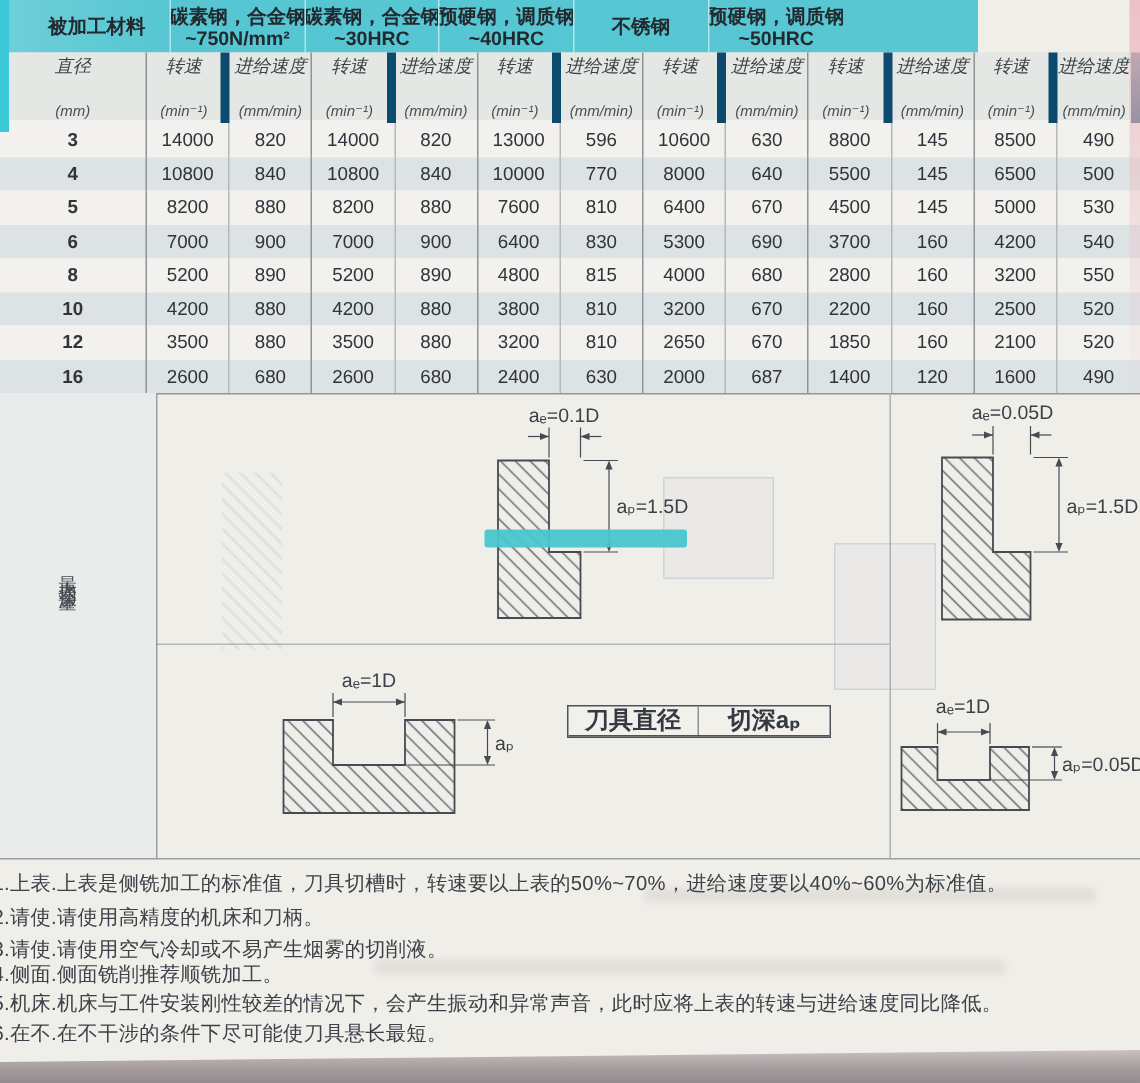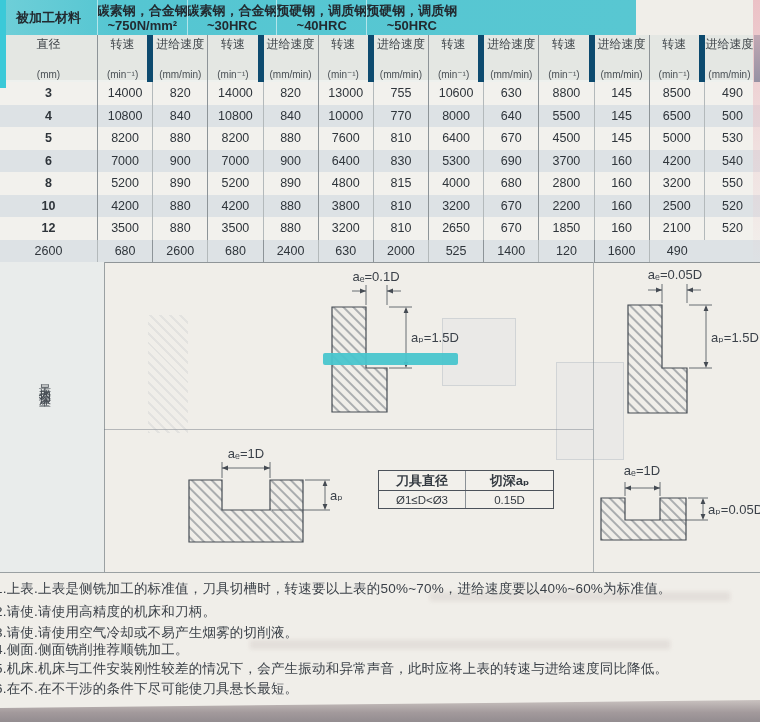--- a/index.html
+++ b/index.html
@@ -4,28 +4,28 @@
 <style>
   html,body{margin:0;padding:0;background:#888;}
   .photo{
     position:relative;width:760px;height:722px;overflow:hidden;
     background:#f0eee9;
     font-family:"Liberation Sans","DejaVu Sans",sans-serif;
   }
   
   .hdr1{position:absolute;left:0;top:0;width:636px;height:35px;
     display:grid;grid-template-columns:98px repeat(6,1fr);
-    background:linear-gradient(90deg,#6fcfd8,#55c6d2 18%,#58c7d2);}
+    background:linear-gradient(90deg,#6fcfd8,#55c6d2 18%,#58c7d2);padding-left:16px;}
   .hcell{display:flex;flex-direction:column;justify-content:center;align-items:center;
     line-height:15px;font-size:13px;font-weight:600;color:#222a30;
     border-right:1.5px solid rgba(255,255,255,.55);overflow:hidden;white-space:nowrap;}
   .hcell:last-child{border-right:none;}
   .hdr2{position:absolute;left:0;top:35px;width:760px;height:47px;
     display:grid;grid-template-columns:98px repeat(12,1fr);
-    background:#e4e7e3;border-bottom:1px solid #959ba0;box-shadow:0 -2px 0 #eef1ee inset;}
+    background:#e4e7e3;border-bottom:1px solid #959ba0;box-shadow:0 -2px 0 #eef1ee inset;font-style:italic;}
   .shcell{display:flex;flex-direction:column;justify-content:center;align-items:center;
     color:#3c4247;border-right:6px solid #0c4a6e;overflow:hidden;white-space:nowrap;}
   .sh-main{font-size:12px;line-height:14px;}
   .sh-unit{font-size:10px;line-height:12px;margin-top:18px;color:#4a5055;}
   .tbody{position:absolute;left:0;top:82px;width:760px;border-bottom:1px solid #8f9598;}
   .drow{display:grid;grid-template-columns:98px repeat(12,1fr);height:22.5px;}
   .drow.even{background:#f2f1ed;}
   .drow.odd{background:#dde2e5;}
   .dcell{height:100%;display:flex;align-items:center;justify-content:center;
     font-size:12.5px;color:#2f353b;border-right:1px solid #b3b9bb;overflow:hidden;}
@@ -40,21 +40,21 @@
   .ghost-hline{position:absolute;left:104px;top:429px;width:489px;height:1px;background:rgba(100,108,118,.42);}
   .vlabel{position:absolute;left:36px;top:374px;writing-mode:vertical-rl;text-orientation:upright;
     font-size:12.5px;letter-spacing:3px;color:#454b52;}
   svg.diag{position:absolute;overflow:visible;}
   svg.diag text{font-family:"Liberation Sans","DejaVu Sans",sans-serif;font-size:13px;fill:#3b4149;}
   .band{position:absolute;left:323px;top:353px;width:135px;height:12px;background:#49c5cd;border-radius:2px;opacity:.95;}
   
   .depth-table{position:absolute;left:378px;top:470px;width:174px;border:1px solid #4c525a;
     font-size:11.5px;color:#343a41;background:rgba(243,241,236,.6);}
   .dt-row{display:grid;grid-template-columns:1fr 1fr;}
-  .dt-head{height:19px;border-bottom:1px solid #4c525a;font-weight:600;font-size:13px;}
+  .dt-head{height:19px;border-bottom:1px solid #4c525a;font-weight:600;font-size:16px;}
   .dt-body{height:17px;border-bottom:1px solid #9aa0a4;}
   .dt-body:last-child{border-bottom:none;}
   .dt-cell{display:flex;align-items:center;justify-content:center;border-right:1px solid #8b9196;overflow:hidden;}
   .dt-cell:last-child{border-right:none;}
   
   .note{position:absolute;left:-5px;width:770px;font-size:13.5px;color:#3b4148;
     letter-spacing:.2px;white-space:nowrap;overflow:hidden;}
   
   .edge-cyan{position:absolute;left:0;top:0;width:6px;height:88px;background:#3bc9d8;}
   .edge-pink{position:absolute;right:0;top:0;width:7px;height:268px;
@@ -80,20 +80,23 @@
       <span>碳素钢，合金钢</span>
       <span>~750N/mm²</span>
     </div>
     <div class="hcell">
       <span>碳素钢，合金钢</span>
       <span>~30HRC</span>
     </div>
     <div class="hcell">
       <span>预硬钢，调质钢</span>
       <span>~40HRC</span>
+    </div>
+    <div class="hcell">
+      <span>不锈钢</span>
     </div>
     <div class="hcell">
       <span>预硬钢，调质钢</span>
       <span>~50HRC</span>
     </div>
   </div>
 
   <div class="hdr2" id="subhead">
     <div class="shcell gline">
       <span class="sh-main">直径</span>
@@ -150,21 +153,21 @@
     </div>
 
   <div class="tbody" id="tbody">
       <div class="drow even">
         <div class="dcell dia gline">3</div>
         <div class="dcell">14000</div>
         <div class="dcell gline">820</div>
         <div class="dcell">14000</div>
         <div class="dcell gline">820</div>
         <div class="dcell">13000</div>
-        <div class="dcell gline">755</div>
+        <div class="dcell gline">596</div>
         <div class="dcell">10600</div>
         <div class="dcell gline">630</div>
         <div class="dcell">8800</div>
         <div class="dcell gline">145</div>
         <div class="dcell">8500</div>
         <div class="dcell">490</div>
       </div>
       <div class="drow odd">
         <div class="dcell dia gline">4</div>
         <div class="dcell">10800</div>
@@ -249,28 +252,29 @@
         <div class="dcell">3200</div>
         <div class="dcell gline">810</div>
         <div class="dcell">2650</div>
         <div class="dcell gline">670</div>
         <div class="dcell">1850</div>
         <div class="dcell gline">160</div>
         <div class="dcell">2100</div>
         <div class="dcell">520</div>
       </div>
       <div class="drow odd">
+        <div class="dcell dia gline">16</div>
         <div class="dcell">2600</div>
         <div class="dcell gline">680</div>
         <div class="dcell">2600</div>
         <div class="dcell gline">680</div>
         <div class="dcell">2400</div>
         <div class="dcell gline">630</div>
         <div class="dcell">2000</div>
-        <div class="dcell gline">525</div>
+        <div class="dcell gline">687</div>
         <div class="dcell">1400</div>
         <div class="dcell gline">120</div>
         <div class="dcell">1600</div>
         <div class="dcell">490</div>
       </div>
     </div>
 
   <div class="leftcol-tint"></div>
   <div class="vline1"></div>
   <div class="vline2"></div>
@@ -358,24 +362,20 @@
     <polygon points="111,58 108.6,52 113.4,52" fill="#454b53"></polygon>
     <text x="50" y="13" text-anchor="middle">aₑ=1D</text>
     <text x="116" y="52" text-anchor="start">aₚ=0.05D</text>
   </svg>
 
   <div class="depth-table">
     <div class="dt-row dt-head">
       <div class="dt-cell">刀具直径</div>
       <div class="dt-cell">切深aₚ</div>
     </div>
-    <div class="dt-row dt-body">
-      <div class="dt-cell">Ø1≤D&lt;Ø3</div>
-      <div class="dt-cell">0.15D</div>
-    </div>
   </div>
 
   <div class="note" style="top:580px">1.上表.上表是侧铣加工的标准值，刀具切槽时，转速要以上表的50%~70%，进给速度要以40%~60%为标准值。</div>
   <div class="note" style="top:603px">2.请使.请使用高精度的机床和刀柄。</div>
   <div class="note" style="top:624px">3.请使.请使用空气冷却或不易产生烟雾的切削液。</div>
   <div class="note" style="top:641px">4.侧面.侧面铣削推荐顺铣加工。</div>
   <div class="note" style="top:660px">5.机床.机床与工件安装刚性较差的情况下，会产生振动和异常声音，此时应将上表的转速与进给速度同比降低。</div>
   <div class="note" style="top:680px">6.在不.在不干涉的条件下尽可能使刀具悬长最短。</div>
 
   <div class="edge-cyan"></div>

